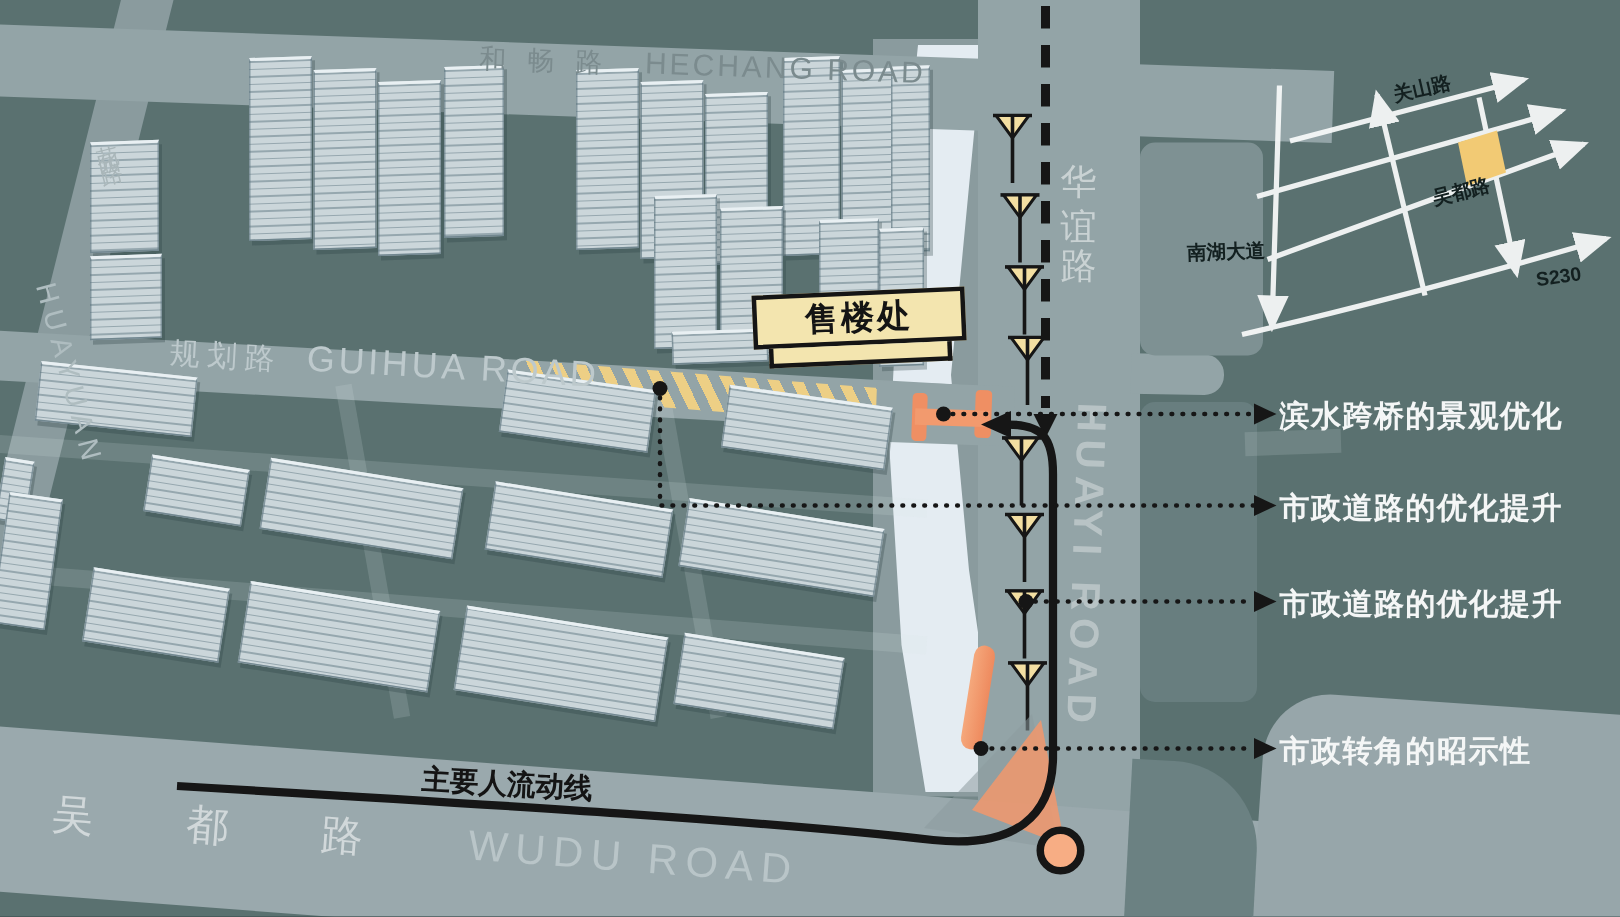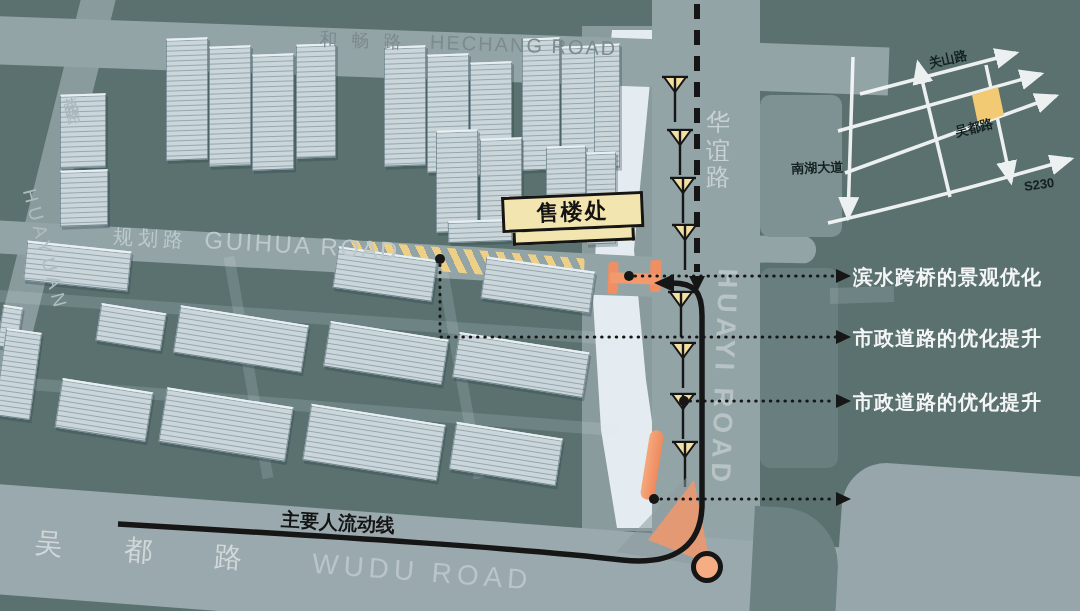--- a/index.html
+++ b/index.html
@@ -186,20 +186,21 @@
     <circle cx="440" cy="259" r="5" fill="#161616"></circle>
     <circle cx="684" cy="401" r="5" fill="#161616"></circle>
     <circle cx="654" cy="499" r="5" fill="#161616"></circle>
   </svg>
 
   <div class="abs" style="left:281px;top:510px;transform:rotate(3.2deg);font-size:19px;font-weight:bold;color:#141414;white-space:nowrap;">主要人流动线</div>
 
   <div class="annot" style="left:853px;top:264px;">滨水跨桥的景观优化</div>
   <div class="annot" style="left:853px;top:325px;">市政道路的优化提升</div>
   <div class="annot" style="left:853px;top:389px;">市政道路的优化提升</div>
+  <div class="annot" style="left:853px;top:487px;">市政转角的昭示性</div>
 
   <svg class="abs" style="left:790px;top:25px;overflow:visible;" width="292" height="212">
     <defs>
       <marker id="aw" markerWidth="8" markerHeight="8" refX="6" refY="3" orient="auto">
         <polygon points="0,0 7,3 0,6" fill="#FAFBFB"></polygon>
       </marker>
     </defs>
     <g stroke="#FAFBFB" stroke-width="3.5" fill="none" opacity="0.92">
       <line x1="63" y1="32" x2="58" y2="193" marker-end="url(#aw)"></line>
       <line x1="160" y1="172" x2="128" y2="38" marker-end="url(#aw)"></line>

